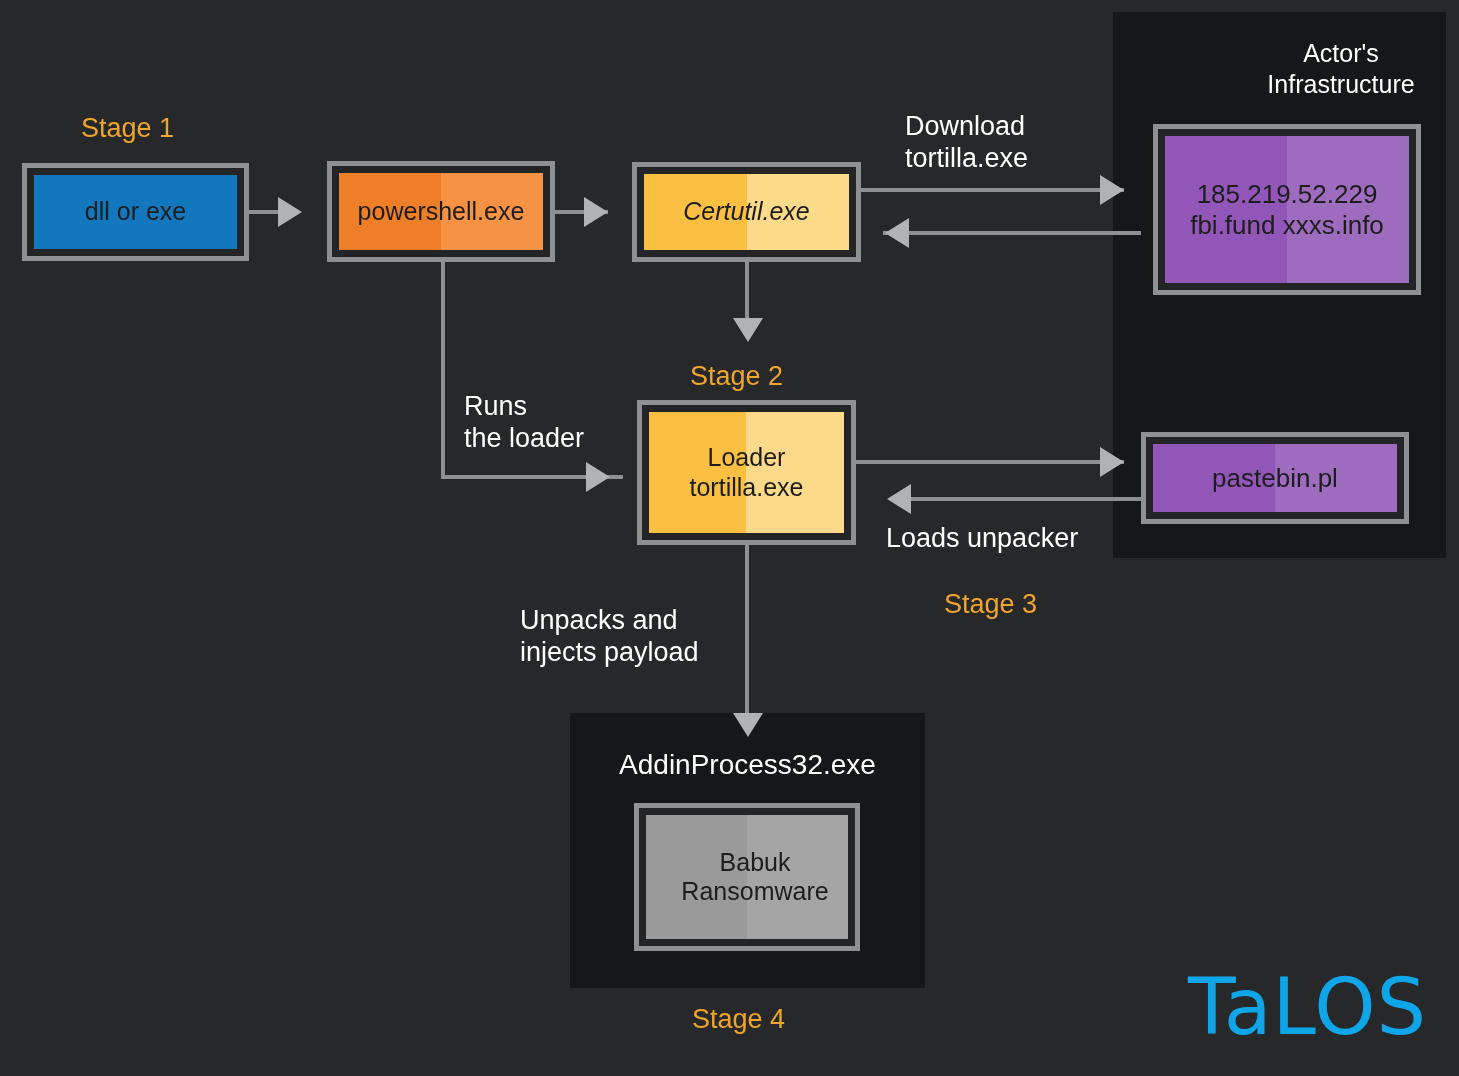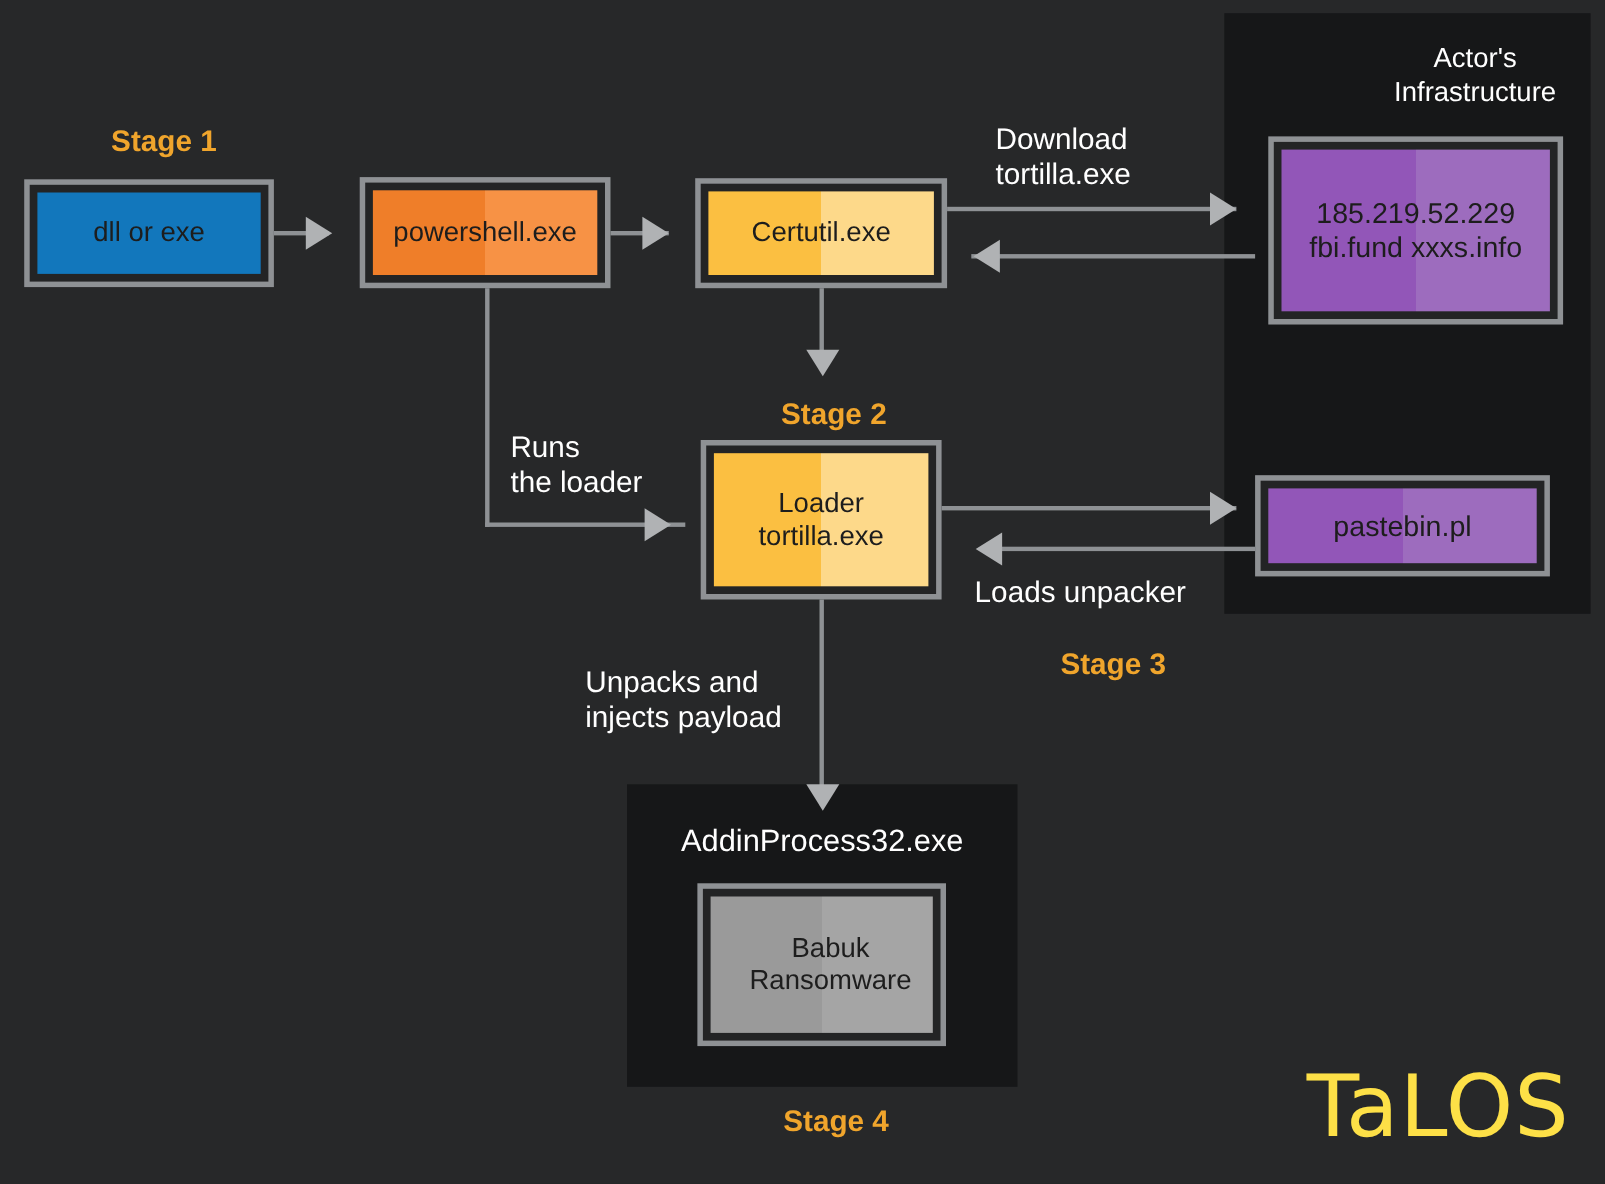--- a/index.html
+++ b/index.html
@@ -15,34 +15,34 @@
         text-align:center;color:#1d1d1d;line-height:1.18;box-sizing:border-box;}
 
   .c-blue   {background:#1277bc;}
   .c-orange {background:linear-gradient(to right,#ef7e29 0 50%,#f79245 50% 100%);}
   .c-amber  {background:linear-gradient(to right,#fbbf41 0 50%,#fdd98a 50% 100%);}
   .c-purple {background:linear-gradient(to right,#9256b8 0 50%,#9d6cbe 50% 100%);}
   .c-grey   {background:linear-gradient(to right,#9a9a9a 0 50%,#a5a5a5 50% 100%);padding-left:16px;}
 
   
   .lbl{position:absolute;color:#ffffff;line-height:1.2;white-space:pre-line;}
-  .stage-lbl{position:absolute;color:#f0a52c;font-weight:bold;line-height:1.2;white-space:nowrap;margin-left:20px;}
+  .stage-lbl{position:absolute;color:#f0a52c;font-weight:normal;line-height:1.2;white-space:nowrap;}
   .panel-title{position:absolute;color:#ffffff;text-align:center;line-height:1.22;white-space:pre-line;}
 
   
   .ln{position:absolute;background:#8e9194;}
   .ln.h{height:4px;}
   .ln.v{width:4px;}
   .arw{position:absolute;width:0;height:0;}
   .arw.right{border-top:15px solid transparent;border-bottom:15px solid transparent;border-left:24px solid #b0b2b4;}
   .arw.left {border-top:15px solid transparent;border-bottom:15px solid transparent;border-right:24px solid #b0b2b4;}
   .arw.down {border-left:15px solid transparent;border-right:15px solid transparent;border-top:24px solid #b0b2b4;}
 
   
-  .talos{position:absolute;color:#fde047;font-size:78px;letter-spacing:1px;
+  .talos{position:absolute;color:#0ea5e9;font-size:78px;letter-spacing:1px;
          font-family:"DejaVu Sans",sans-serif;font-weight:400;}
 </style>
 </head>
 <body>
 
 <div id="stage">
 
   <div class="panel" style="left:1113px;top:12px;width:333px;height:546px;"></div>
   <div class="panel-title" style="left:1113px;top:38px;width:392px;font-size:25px;padding-left:32px;">Actor's
 Infrastructure</div>
@@ -69,42 +69,42 @@
 
   <div class="nodeframe" style="left:22px;top:163px;width:227px;height:98px;">
     <div class="fill c-blue" style="font-size:25px;">dll or exe</div>
   </div>
 
   <div class="nodeframe" style="left:327px;top:161px;width:228px;height:101px;">
     <div class="fill c-orange" style="font-size:25px;">powershell.exe</div>
   </div>
 
   <div class="nodeframe" style="left:632px;top:162px;width:229px;height:100px;">
-    <div class="fill c-amber" style="font-size:25px;">Certutil.exe</div>
+    <div class="fill c-amber" style="font-size:25px;font-style:italic;">Certutil.exe</div>
   </div>
 
   <div class="stage-lbl" style="left:690px;top:360px;font-size:27px;">Stage 2</div>
 
   <div class="nodeframe" style="left:637px;top:400px;width:219px;height:145px;">
     <div class="fill c-amber" style="font-size:25px;">Loader
 tortilla.exe</div>
   </div>
 
   <div class="stage-lbl" style="left:944px;top:588px;font-size:27px;">Stage 3</div>
   <div class="stage-lbl" style="left:692px;top:1003px;font-size:27px;">Stage 4</div>
 
   <div class="lbl" style="left:905px;top:110px;font-size:27px;">Download
 tortilla.exe</div>
 
   <div class="lbl" style="left:464px;top:390px;font-size:27px;">Runs
 the loader</div>
 
   <div class="lbl" style="left:886px;top:522px;font-size:27px;">Loads unpacker</div>
 
-  <div class="lbl" style="left:520px;top:604px;font-size:27px;margin-left:12px;">Unpacks and
+  <div class="lbl" style="left:520px;top:604px;font-size:27px;">Unpacks and
 injects payload</div>
 
   <div class="ln h" style="left:249px;top:210px;width:50px;"></div>
   <div class="arw right" style="left:278px;top:197px;"></div>
 
   <div class="ln h" style="left:555px;top:210px;width:53px;"></div>
   <div class="arw right" style="left:584px;top:197px;"></div>
 
   <div class="ln h" style="left:861px;top:188px;width:263px;"></div>
   <div class="arw right" style="left:1100px;top:175px;"></div>

